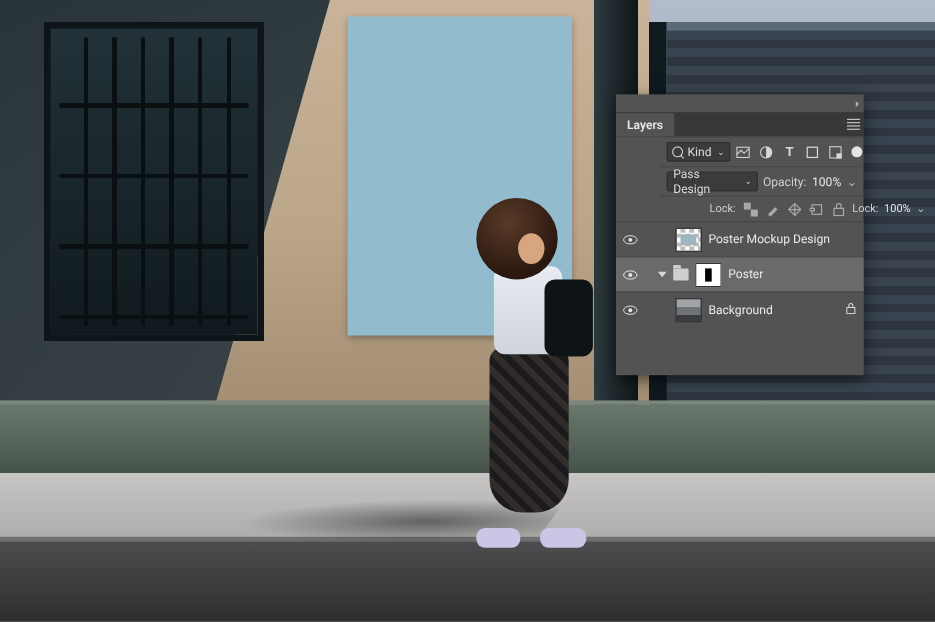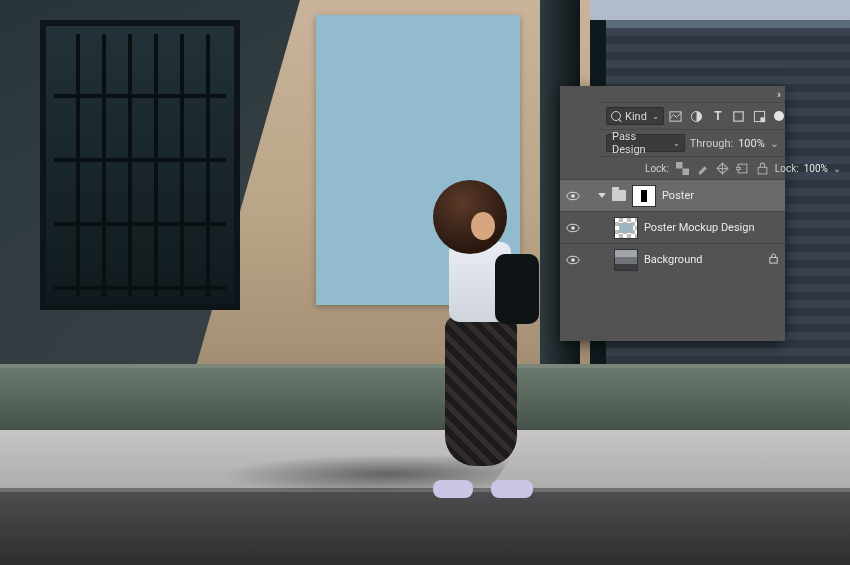--- a/index.html
+++ b/index.html
@@ -141,20 +141,30 @@
       <div class="face"></div>
       <div class="shoe1"></div>
       <div class="shoe2"></div>
     </div>
   </div>
 
   <div class="panel">
     <div class="topbar">
       <span class="chev">››</span>
     </div>
+    <div class="tabs">
+      <div class="tab">Layers</div>
+      <div class="tab-fill"></div>
+      <div class="menu-icon">
+          <span></span>
+          <span></span>
+          <span></span>
+          <span></span>
+        </div>
+    </div>
 
     <div class="row">
       <div class="sel mag" style="width:64px">
         <span>Kind</span>
         <span class="arr">⌄</span>
       </div>
       <div class="icons">
         <span class="ic">
             <svg viewBox="0 0 14 14">
               <rect x="1" y="2" width="12" height="10" fill="none" stroke="#d8d8d8" stroke-width="1"></rect>
@@ -181,21 +191,21 @@
           </span>
         <span class="dot"></span>
       </div>
     </div>
 
     <div class="row row2">
       <div class="sel">
         <span>Pass Design</span>
         <span class="arr">⌄</span>
       </div>
-      <span class="label">Through:</span>
+      <span class="label">Opacity:</span>
       <span class="val">100%</span>
       <span class="arr dimcol">⌄</span>
     </div>
 
     <div class="row row3">
       <span class="label">Lock:</span>
       <div class="icons" style="margin-left:2px">
         <span class="ic">
             <svg viewBox="0 0 12 12">
               <rect x="0" y="0" width="6" height="6" fill="#d8d8d8"></rect>
@@ -226,43 +236,43 @@
               <path d="M4 5 V3 a2 2 0 0 1 4 0 V5" fill="none" stroke="#d8d8d8" stroke-width="1"></path>
             </svg>
           </span>
       </div>
       <span class="label" style="margin-left:auto">Lock:</span>
       <span class="val">100%</span>
       <span class="arr dimcol">⌄</span>
     </div>
 
     <div class="layers">
+      <div class="layer">
+        <span class="eye">
+            <svg viewBox="0 0 16 16">
+              <ellipse cx="8" cy="8" rx="7" ry="4.3" fill="none" stroke="#e8e8e8" stroke-width="1"></ellipse>
+              <circle cx="8" cy="8" r="2" fill="#e8e8e8"></circle>
+            </svg>
+          </span>
+        <span class="indent"></span>
+        <div class="thumb chk"></div>
+        <span class="lname">Poster Mockup Design</span>
+      </div>
       <div class="layer sel-row">
         <span class="eye">
             <svg viewBox="0 0 16 16">
               <ellipse cx="8" cy="8" rx="7" ry="4.3" fill="none" stroke="#e8e8e8" stroke-width="1"></ellipse>
               <circle cx="8" cy="8" r="2" fill="#e8e8e8"></circle>
             </svg>
           </span>
         <span class="sp"></span>
         <span class="disc"></span>
         <span class="folder"></span>
         <div class="thumb mask"></div>
         <span class="lname">Poster</span>
-      </div>
-      <div class="layer">
-        <span class="eye">
-            <svg viewBox="0 0 16 16">
-              <ellipse cx="8" cy="8" rx="7" ry="4.3" fill="none" stroke="#e8e8e8" stroke-width="1"></ellipse>
-              <circle cx="8" cy="8" r="2" fill="#e8e8e8"></circle>
-            </svg>
-          </span>
-        <span class="indent"></span>
-        <div class="thumb chk"></div>
-        <span class="lname">Poster Mockup Design</span>
       </div>
       <div class="layer">
         <span class="eye">
             <svg viewBox="0 0 16 16">
               <ellipse cx="8" cy="8" rx="7" ry="4.3" fill="none" stroke="#e8e8e8" stroke-width="1"></ellipse>
               <circle cx="8" cy="8" r="2" fill="#e8e8e8"></circle>
             </svg>
           </span>
         <span class="indent"></span>
         <div class="thumb bg"></div>

